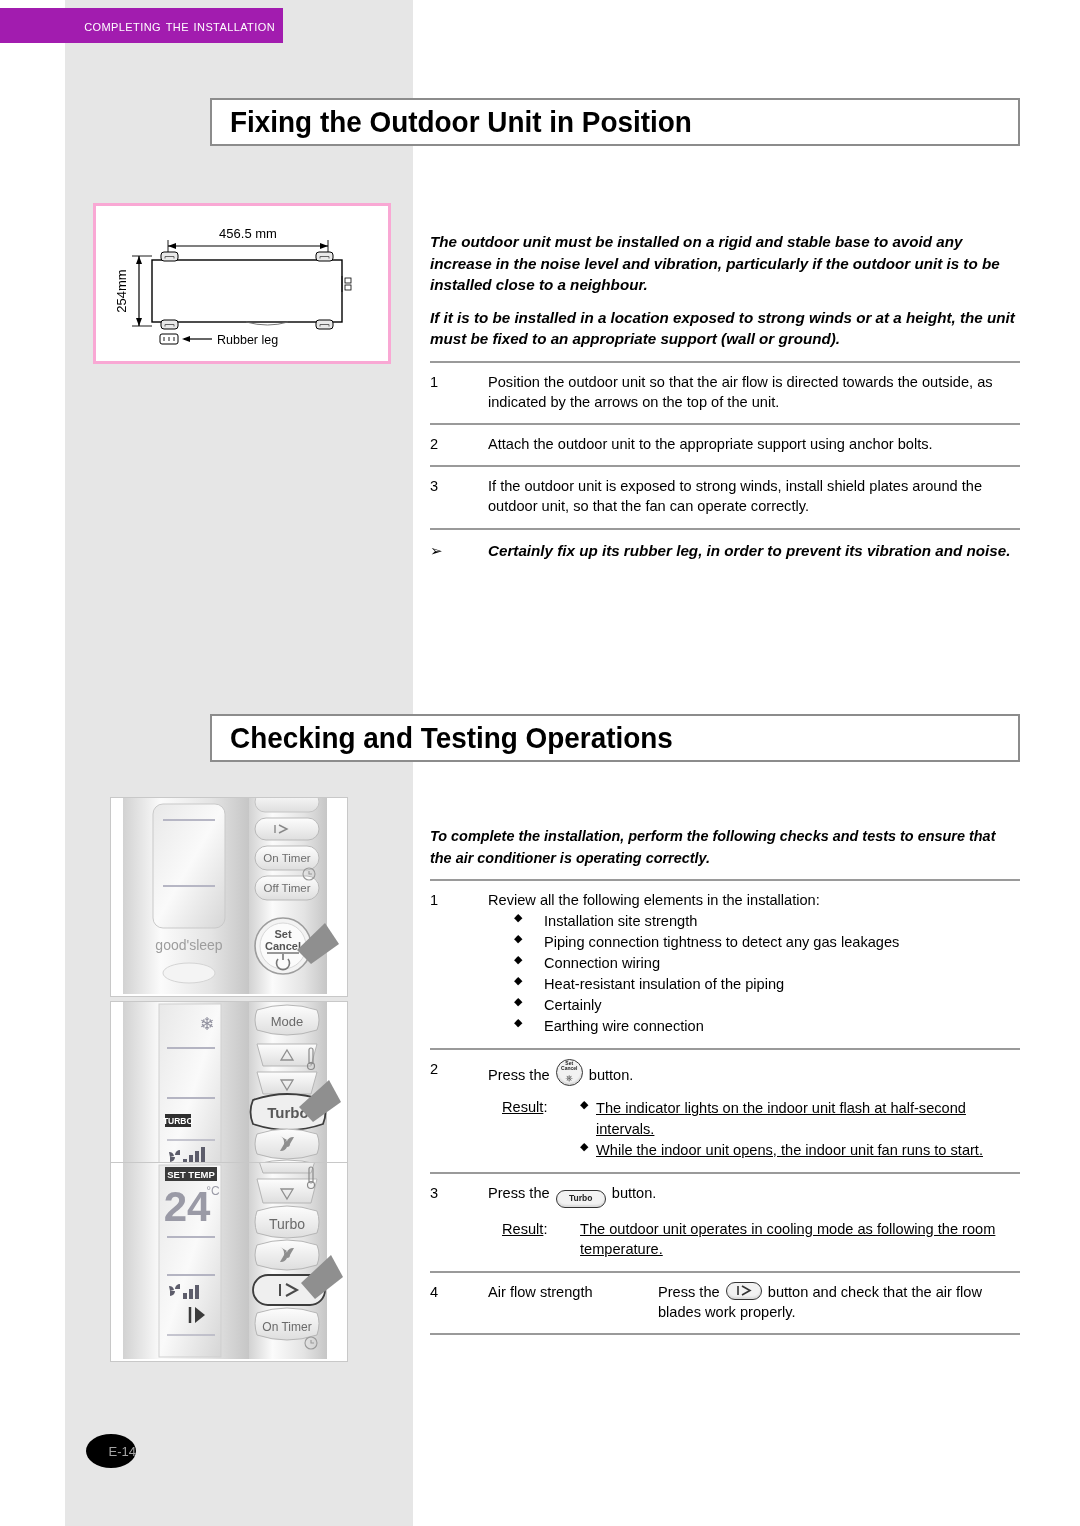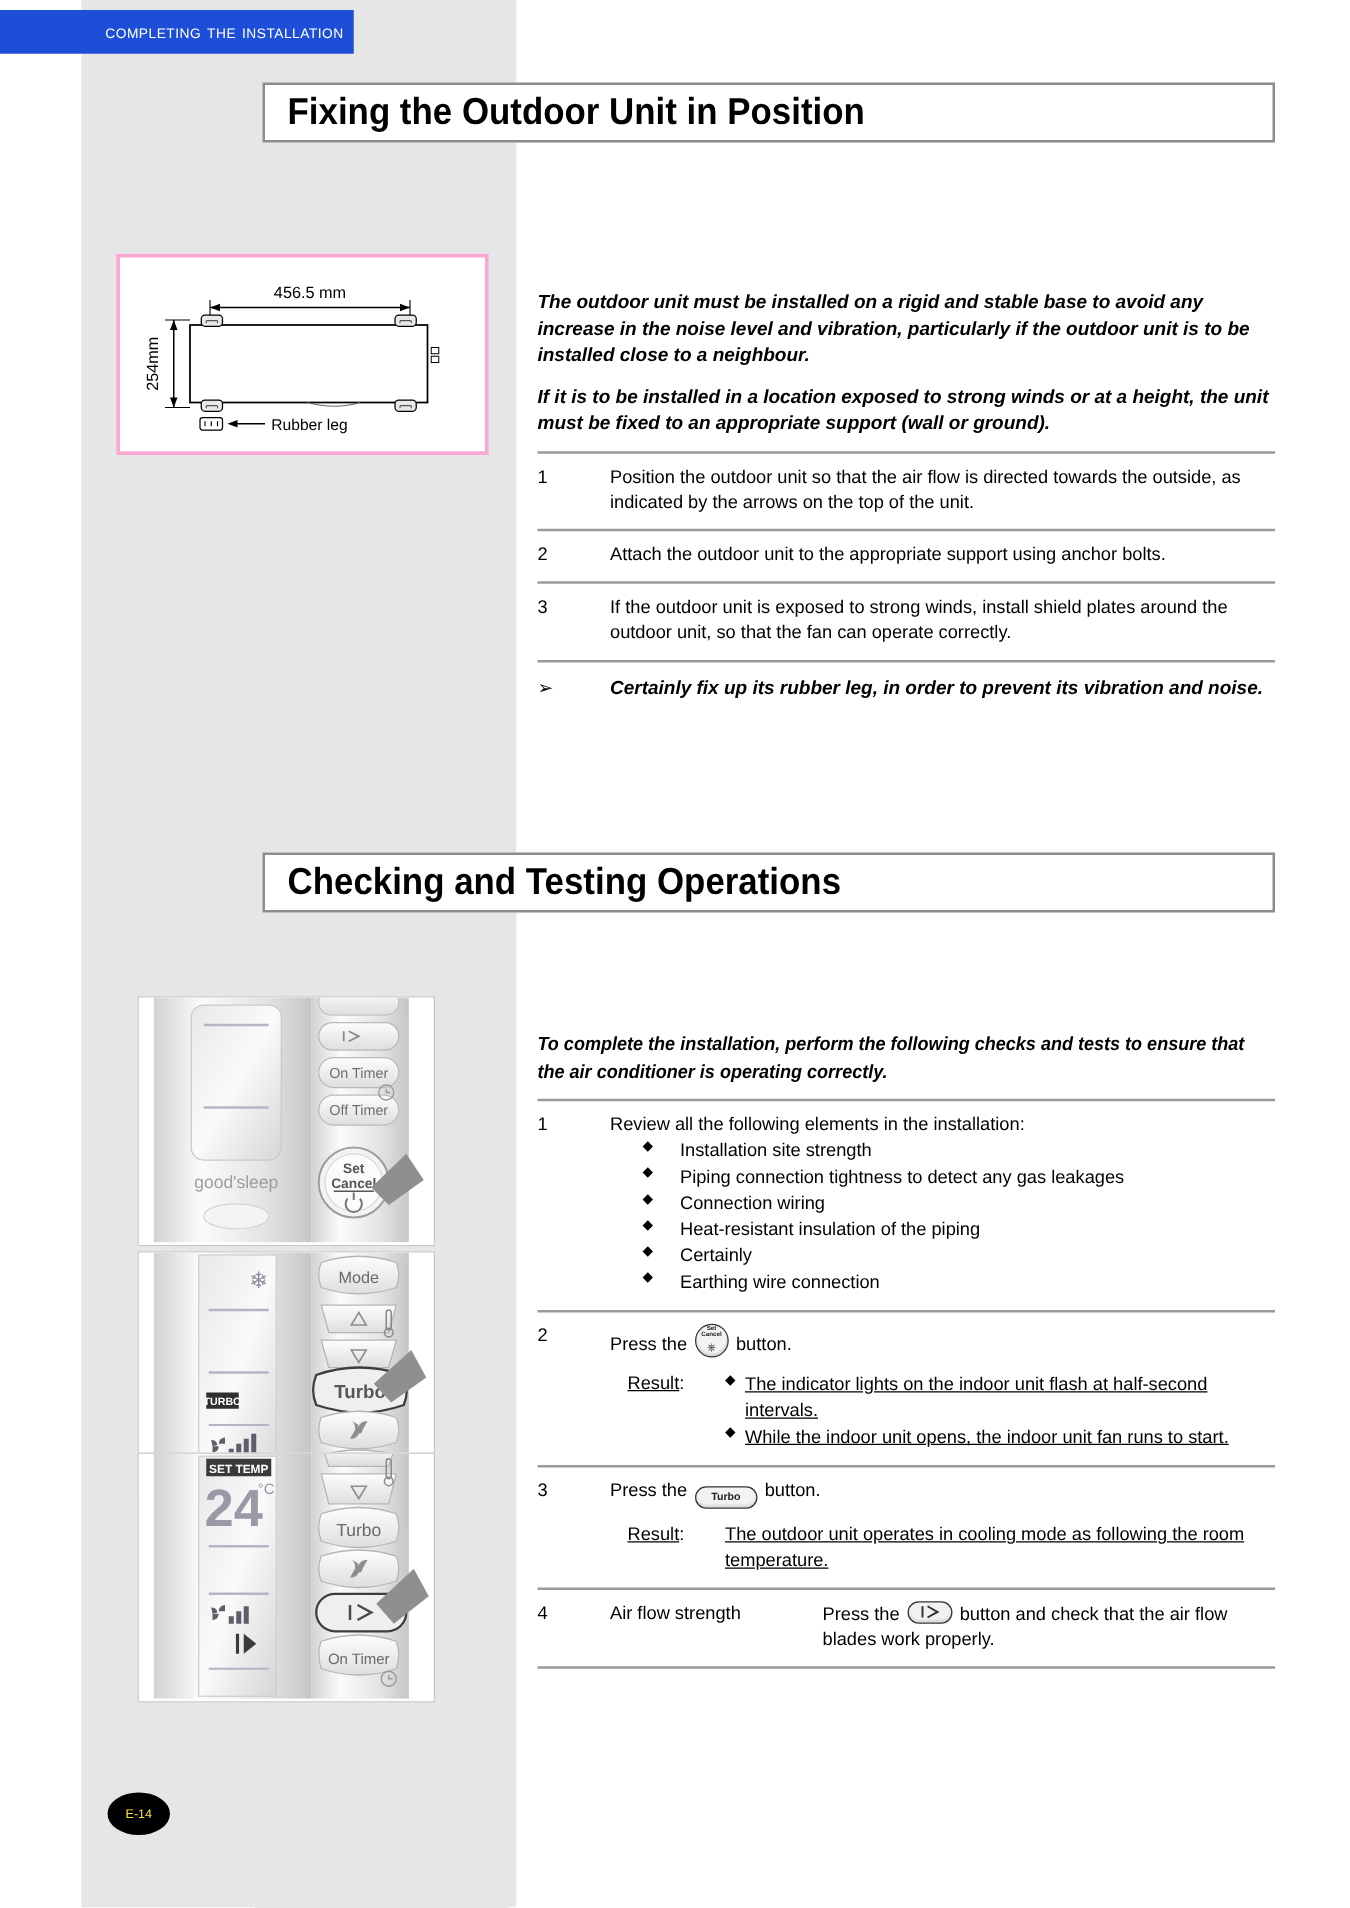--- a/index.html
+++ b/index.html
@@ -24,21 +24,21 @@
     width: 348px;
     height: 1526px;
     background: #e6e6e6;
   }
   .header-bar {
     position: absolute;
     left: 0;
     top: 8px;
     width: 283px;
     height: 35px;
-    background: #1d4ed8;
+    background: #a21caf;
     color: #ffffff;
     display: flex;
     align-items: center;
     justify-content: flex-end;
     padding-right: 8px;
     box-sizing: border-box;
   }
   .header-bar .htext {
     font-size: 15.5px;
     letter-spacing: 0.4px;
@@ -49,20 +49,21 @@
 
   
   .section-title {
     position: absolute;
     box-sizing: border-box;
     background: #ffffff;
     border: 2px solid #8c8c8c;
     display: flex;
     align-items: center;
     padding-left: 18px;
+    margin-top: 32px;
   }
   .section-title .stext {
     font-size: 30px;
     font-weight: bold;
     transform: scaleX(0.93);
     transform-origin: left center;
     white-space: nowrap;
   }
   #title-1 { left: 210px; top: 66px; width: 810px; height: 48px; }
   #title-2 { left: 210px; top: 682px; width: 810px; height: 48px; }
@@ -236,25 +237,25 @@
 
   
   .page-num {
     position: absolute;
     left: 86px;
     top: 1434px;
     width: 50px;
     height: 34px;
     background: #000;
     border-radius: 50%;
-    color: #fde047;
+    color: #a3a3a3;
     display: flex;
     align-items: center;
-    justify-content: center;
-    font-size: 10px;
+    justify-content: flex-end;
+    font-size: 13px;
     font-variant: small-caps;
   }
 </style>
 </head>
 <body>
 
 <div class="gray-panel"></div>
 
 <div class="header-bar">
   <span class="htext">Completing the Installation</span>

